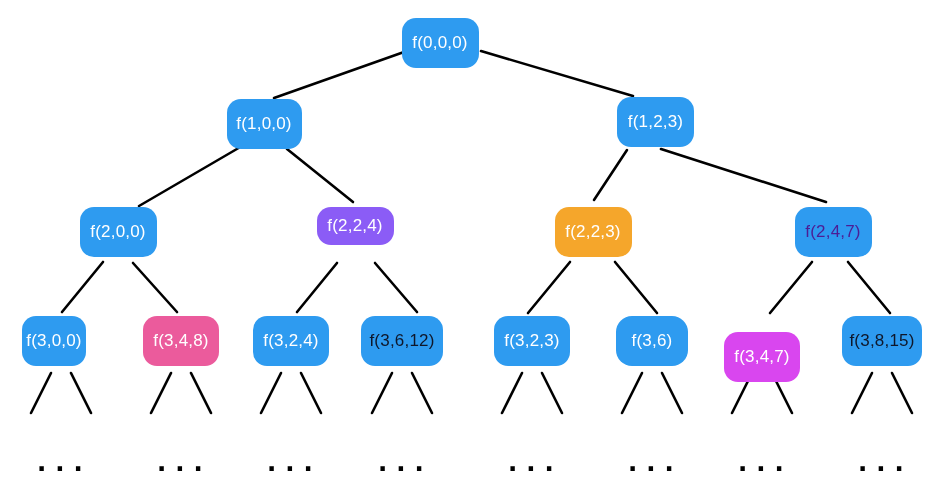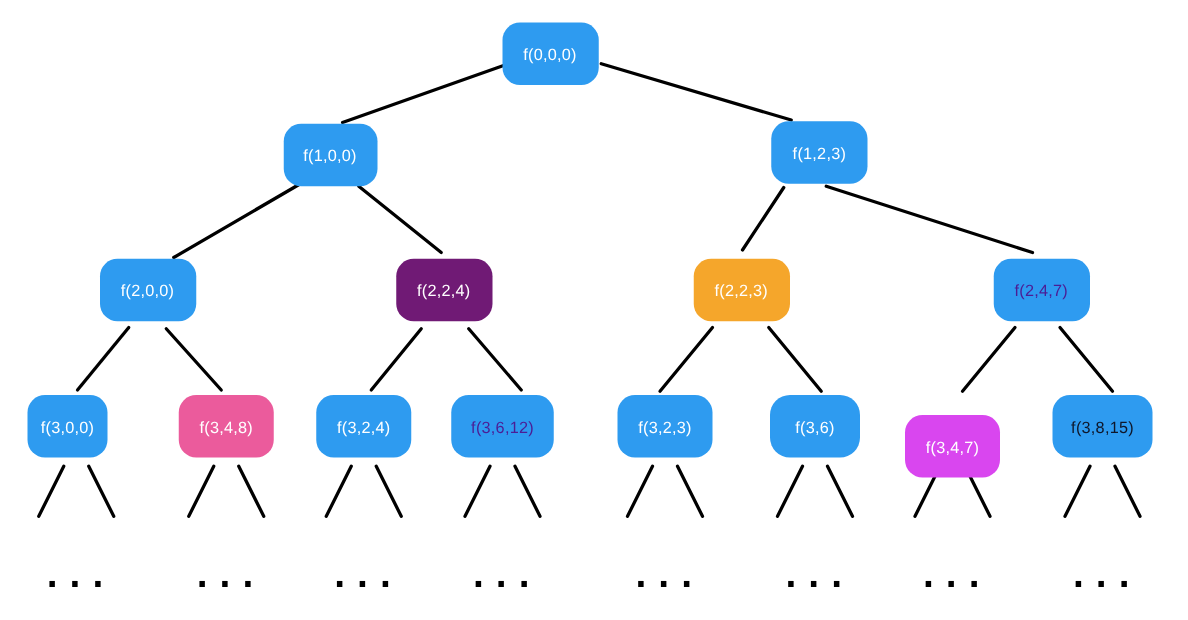--- a/index.html
+++ b/index.html
@@ -23,21 +23,21 @@
     height: 496px;
   }
   .tree-node {
     position: absolute;
     height: 50px;
     border-radius: 14px;
     display: flex;
     align-items: center;
     justify-content: center;
     color: #ffffff;
-    font-size: 13px;
+    font-size: 17px;
     letter-spacing: 0.2px;
     white-space: nowrap;
     box-sizing: border-box;
     text-align: center;
   }
   .ellipsis {
     position: absolute;
     transform: translate(-50%, -50%);
     color: #000000;
     font-family: "DejaVu Sans Mono", monospace;
@@ -81,27 +81,27 @@
       <line x1="752" y1="373" x2="732" y2="413" stroke="#000000" stroke-width="2.6" stroke-linecap="round"></line>
       <line x1="772" y1="373" x2="792" y2="413" stroke="#000000" stroke-width="2.6" stroke-linecap="round"></line>
       <line x1="872" y1="373" x2="852" y2="413" stroke="#000000" stroke-width="2.6" stroke-linecap="round"></line>
       <line x1="892" y1="373" x2="912" y2="413" stroke="#000000" stroke-width="2.6" stroke-linecap="round"></line>
     </svg>
   <div id="nodes-layer">
       <div class="tree-node" style="left: 401.5px; top: 18px; width: 77px; height: 50px; border-radius: 14px; background: rgb(46, 155, 240); color: rgb(255, 255, 255);">f(0,0,0)</div>
       <div class="tree-node" style="left: 226.5px; top: 99px; width: 75px; height: 50px; border-radius: 14px; background: rgb(46, 155, 240); color: rgb(255, 255, 255);">f(1,0,0)</div>
       <div class="tree-node" style="left: 617px; top: 97px; width: 77px; height: 50px; border-radius: 14px; background: rgb(46, 155, 240); color: rgb(255, 255, 255);">f(1,2,3)</div>
       <div class="tree-node" style="left: 79.5px; top: 207px; width: 77px; height: 50px; border-radius: 14px; background: rgb(46, 155, 240); color: rgb(255, 255, 255);">f(2,0,0)</div>
-      <div class="tree-node" style="left: 316.5px; top: 207px; width: 77px; height: 50px; border-radius: 14px; background: #701a75; color: rgb(255, 255, 255);">f(2,2,4)</div>
+      <div class="tree-node" style="left: 316.5px; top: 207px; width: 77px; height: 38px; border-radius: 14px; background: #8b5cf6; color: rgb(255, 255, 255);">f(2,2,4)</div>
       <div class="tree-node" style="left: 554.5px; top: 207px; width: 77px; height: 50px; border-radius: 14px; background: rgb(245, 166, 43); color: rgb(255, 255, 255);">f(2,2,3)</div>
       <div class="tree-node" style="left: 794.5px; top: 207px; width: 77px; height: 50px; border-radius: 14px; background: rgb(46, 155, 240); color: #4c1d95;">f(2,4,7)</div>
       <div class="tree-node" style="left: 22px; top: 316px; width: 64px; height: 50px; border-radius: 14px; background: rgb(46, 155, 240); color: rgb(255, 255, 255);">f(3,0,0)</div>
       <div class="tree-node" style="left: 143px; top: 316px; width: 76px; height: 50px; border-radius: 14px; background: rgb(235, 91, 156); color: rgb(255, 255, 255);">f(3,4,8)</div>
       <div class="tree-node" style="left: 253px; top: 316px; width: 76px; height: 50px; border-radius: 14px; background: rgb(46, 155, 240); color: rgb(255, 255, 255);">f(3,2,4)</div>
-      <div class="tree-node" style="left: 361px; top: 316px; width: 82px; height: 50px; border-radius: 14px; background: rgb(46, 155, 240); color: #4c1d95;">f(3,6,12)</div>
+      <div class="tree-node" style="left: 361px; top: 316px; width: 82px; height: 50px; border-radius: 14px; background: rgb(46, 155, 240); color: #0f172a;">f(3,6,12)</div>
       <div class="tree-node" style="left: 494px; top: 316px; width: 76px; height: 50px; border-radius: 14px; background: rgb(46, 155, 240); color: rgb(255, 255, 255);">f(3,2,3)</div>
       <div class="tree-node" style="left: 616px; top: 316px; width: 72px; height: 50px; border-radius: 16px; background: rgb(46, 155, 240); color: rgb(255, 255, 255);">f(3,6)</div>
       <div class="tree-node" style="left: 724px; top: 316px; width: 76px; height: 50px; border-radius: 14px; background: #d946ef; color: rgb(255, 255, 255); margin-top: 16px;">f(3,4,7)</div>
       <div class="tree-node" style="left: 842px; top: 316px; width: 80px; height: 50px; border-radius: 14px; background: rgb(46, 155, 240); color: #0f172a;">f(3,8,15)</div>
     </div>
   <div id="dots-layer">
       <div class="ellipsis" style="left: 61px; top: 461px; color: rgb(0, 0, 0);">...</div>
       <div class="ellipsis" style="left: 181px; top: 461px; color: rgb(0, 0, 0);">...</div>
       <div class="ellipsis" style="left: 291px; top: 461px; color: rgb(0, 0, 0);">...</div>
       <div class="ellipsis" style="left: 402px; top: 461px; color: rgb(0, 0, 0);">...</div>

